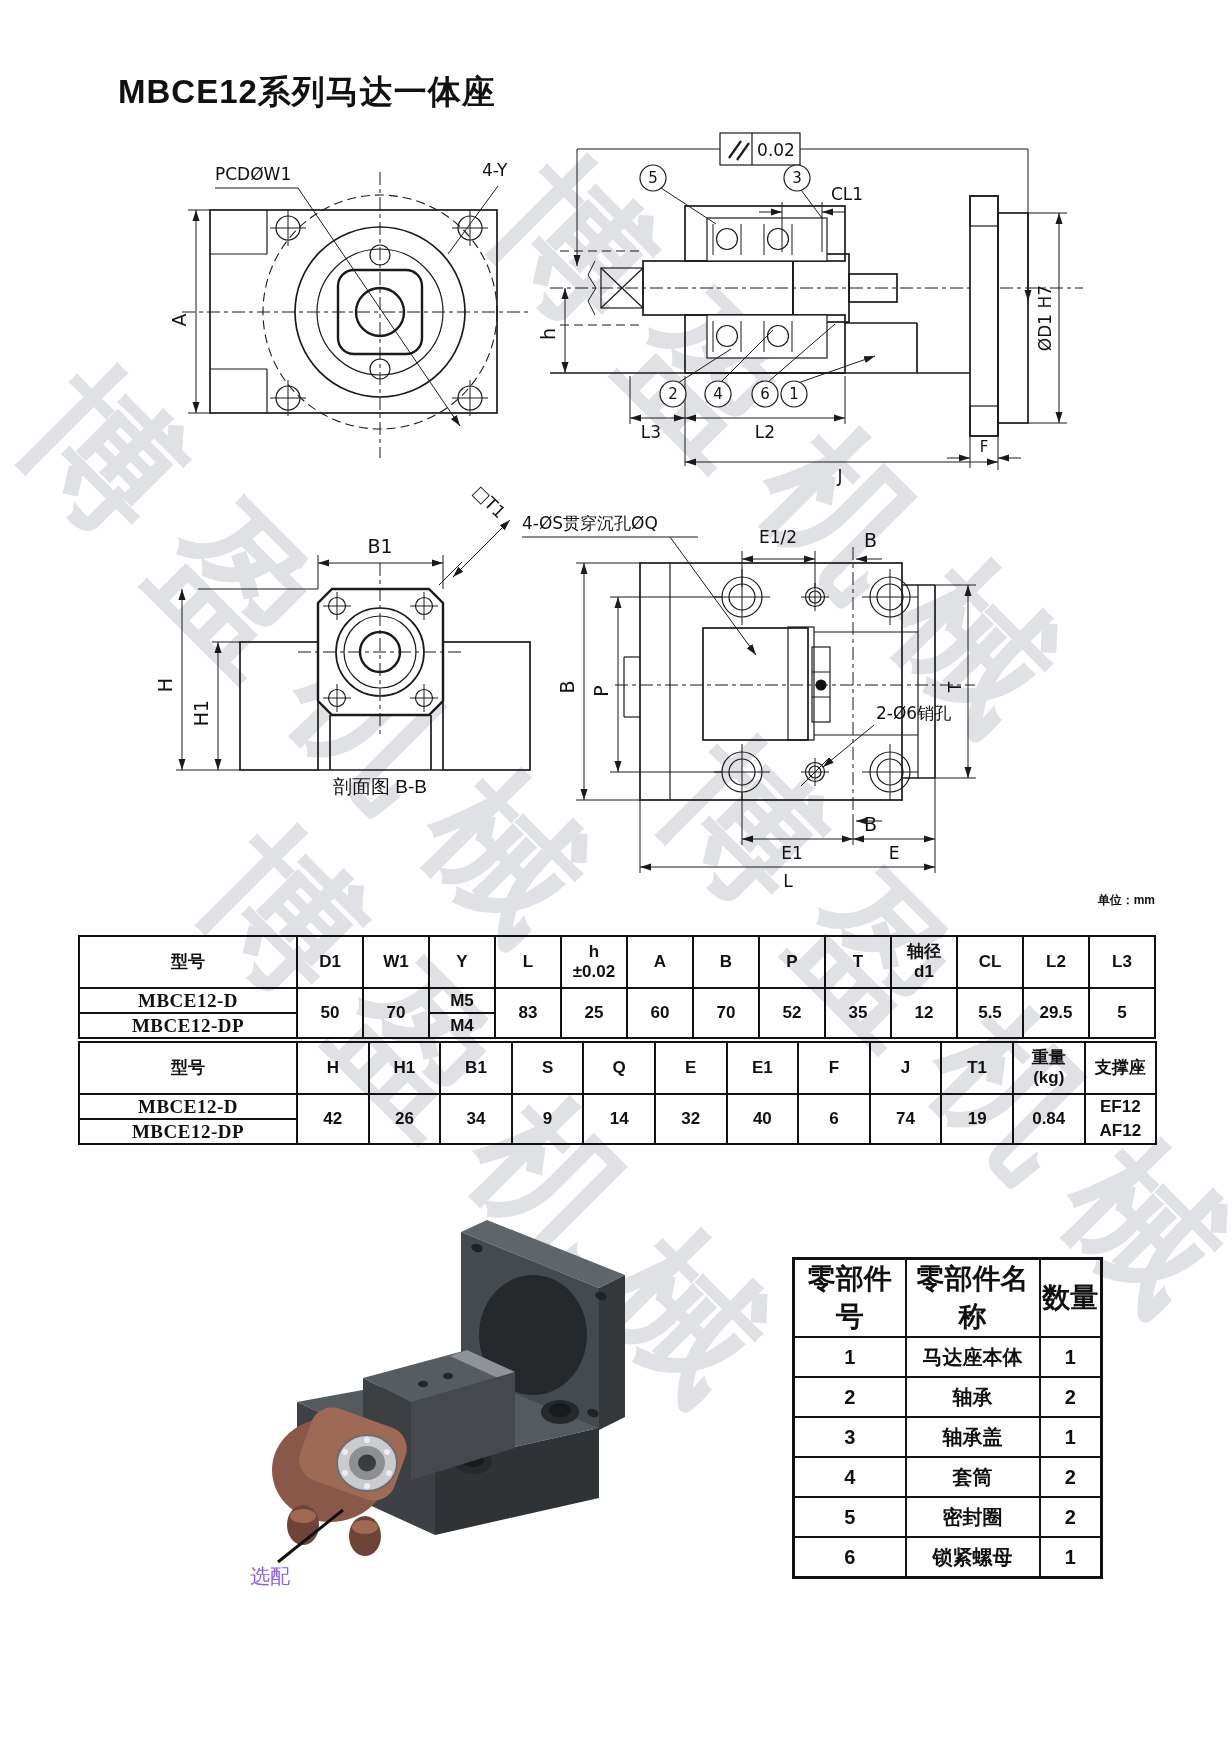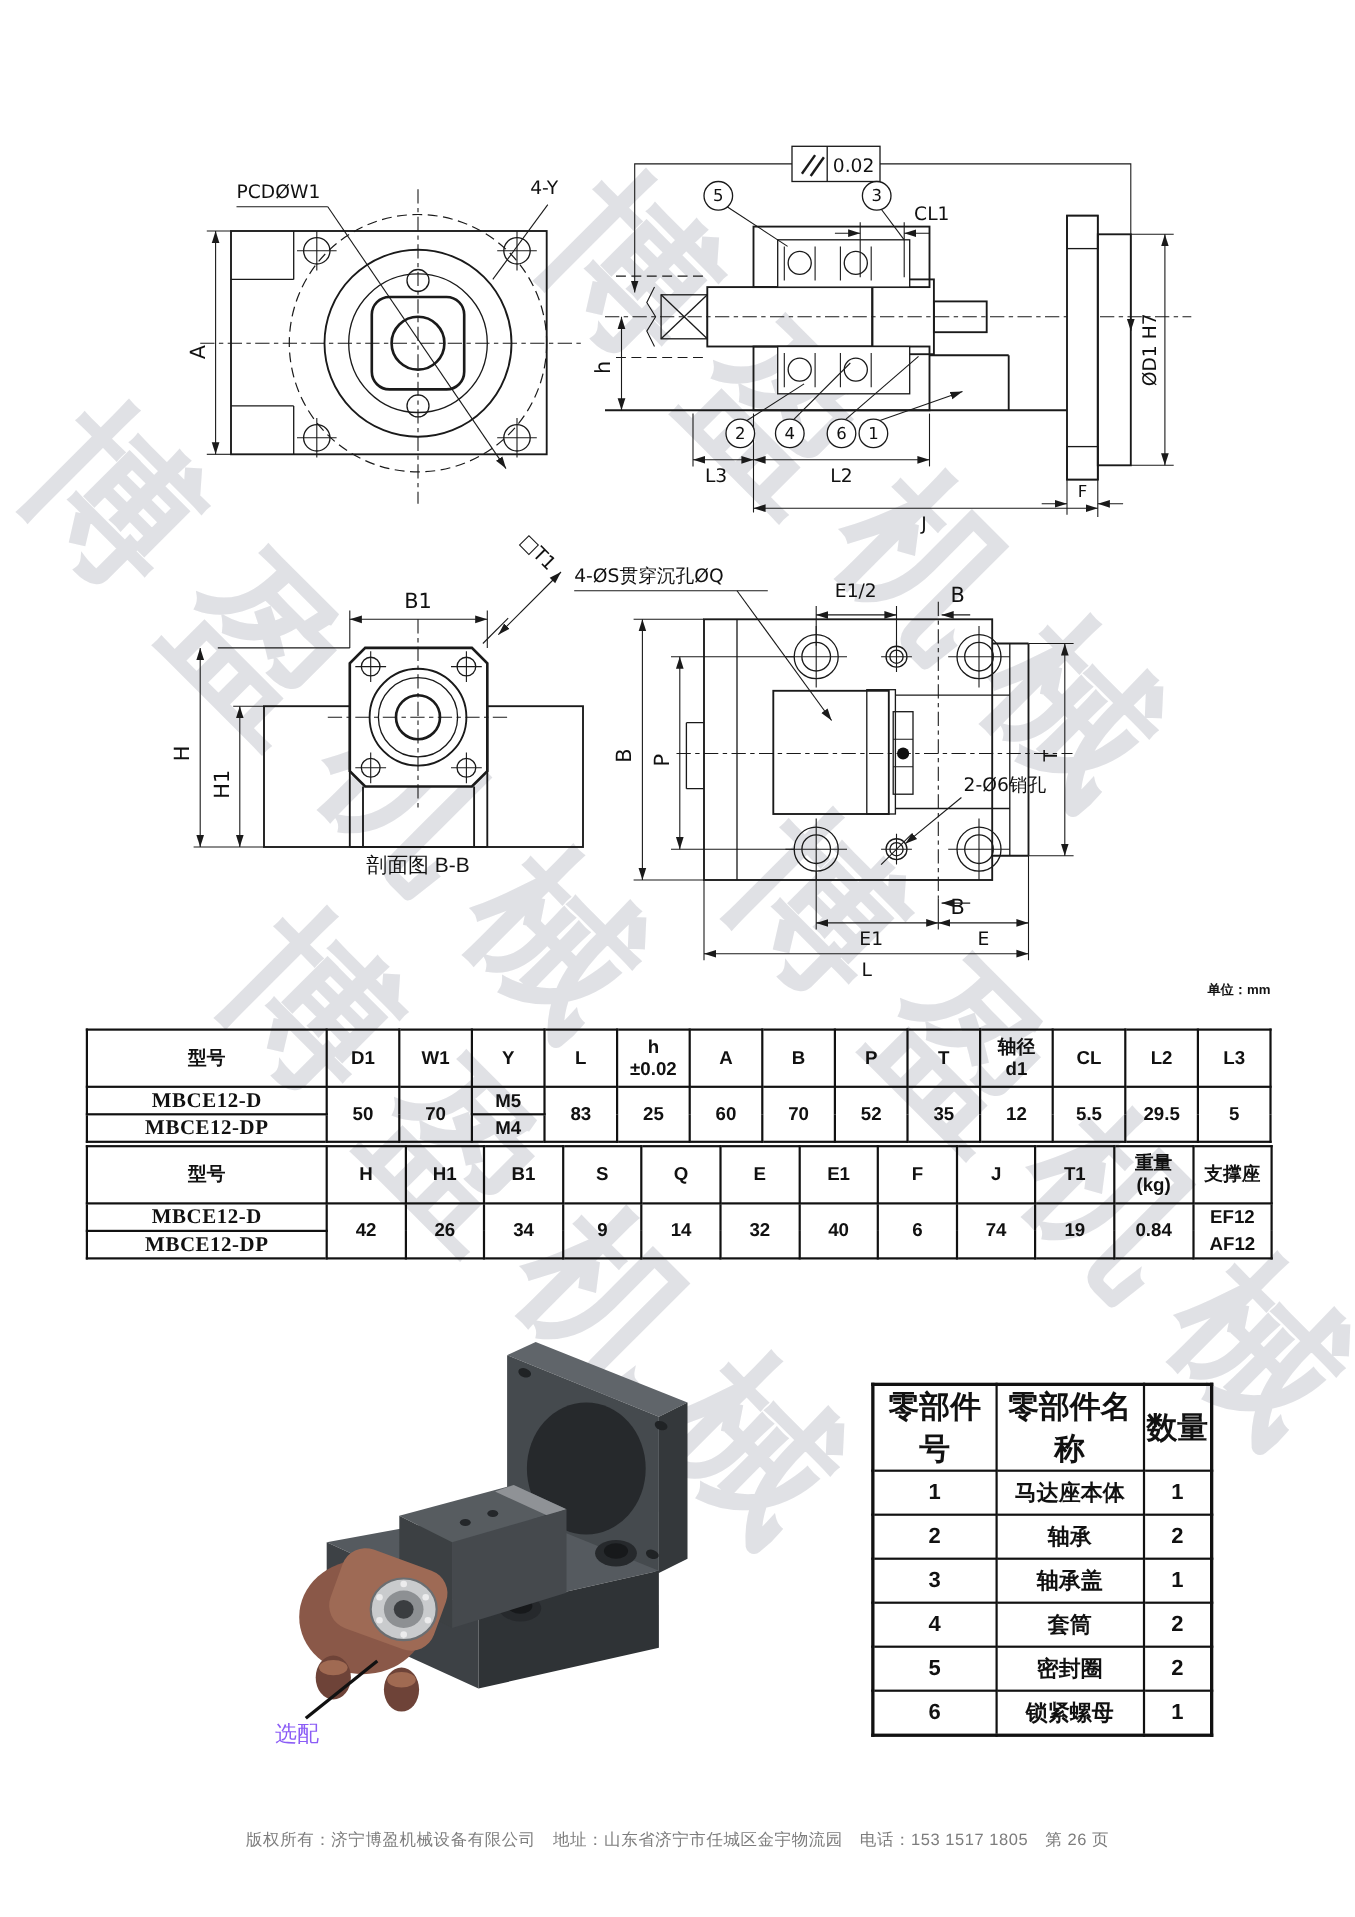--- a/index.html
+++ b/index.html
@@ -64,20 +64,21 @@
 </head>
 <body>
 
 <div class="page">
 
   <div class="wm" style="left:120px; top:330px;">博盈机械</div>
   <div class="wm" style="left:590px; top:120px;">博盈机械</div>
   <div class="wm" style="left:300px; top:790px;">博盈机械</div>
   <div class="wm" style="left:760px; top:700px;">博盈机械</div>
 
+  <div class="title">MBCE12系列马达一体座</div>
 
   <svg class="drw" style="left:130px; top:136px;" width="410" height="336" viewBox="0 0 410 336">
     <defs>
       <marker id="arF" markerWidth="12" markerHeight="10" refX="11" refY="5" orient="auto-start-reverse" markerUnits="userSpaceOnUse">
         <path d="M0,1.5 L11,5 L0,8.5 z" fill="#1a1a1a"></path>
       </marker>
     </defs>
 
     <line class="cl" x1="250" y1="36" x2="250" y2="322"></line>
     <line class="cl" x1="52" y1="176" x2="402" y2="176"></line>
@@ -579,15 +580,14 @@
       <td>2</td>
     </tr>
     <tr>
       <td>6</td>
       <td>锁紧螺母</td>
       <td>1</td>
     </tr>
   </tbody>
     </table>
 
-  <div class="footer">版权所有：济宁博盈机械设备有限公司　地址：山东省济宁市任城区金宇物流园　电话：153 1517 1805　第 26 页</div>
 
 </div>
 
 </body></html>

